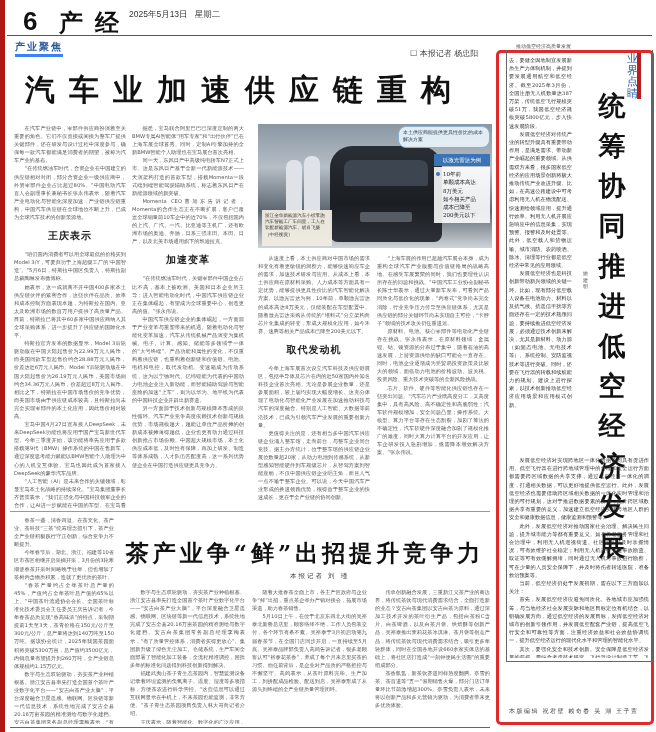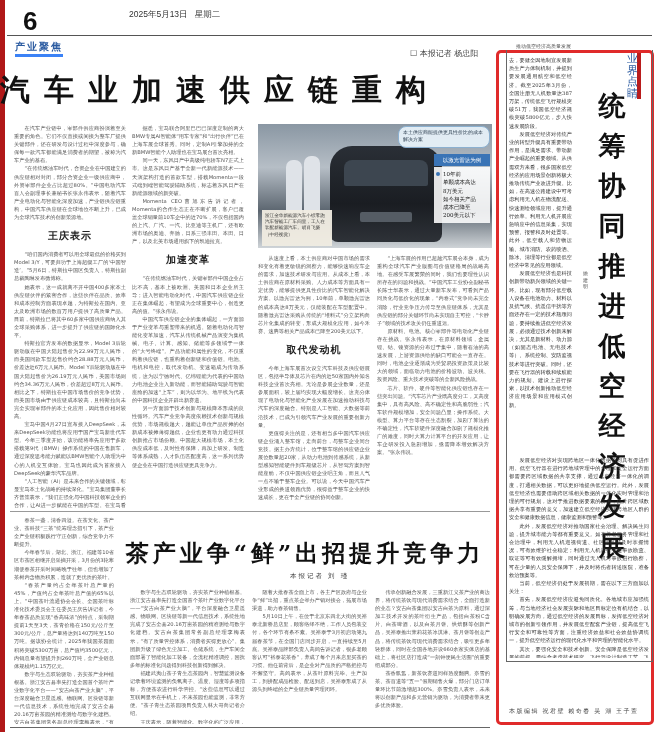--- a/index.html
+++ b/index.html
@@ -11,21 +11,21 @@
   
   .masthead { position: absolute; left: 7px; top: 4px; width: 645px; height: 32px; border-bottom: 1.5px solid #555; }
   .page-num { position: absolute; left: 16px; top: 2px; font: bold 26px "Liberation Sans", sans-serif; color: #111; }
   .section-name { position: absolute; left: 52px; top: 3px; font: bold 24px "DejaVu Serif", serif; letter-spacing: 12px; color: #111; }
   .pub-date { position: absolute; left: 122px; top: 5px; font: 8.5px "Liberation Sans", sans-serif; color: #333; }
   .paper-logo { position: absolute; right: 8px; top: 2px; font: italic bold 22px "DejaVu Serif", serif; color: #222; letter-spacing: 1px; }
 
   .column-tag { position: absolute; left: 15px; top: 40px; font: bold 10px "DejaVu Sans", sans-serif; color: #2a5aa0; letter-spacing: 2px; border-bottom: 3px solid #3b82f6; }
   .byline1 { position: absolute; left: 410px; top: 48px; font: 8px "DejaVu Serif", serif; color: #444; }
 
-  .headline1 { position: absolute; left: 0; width: 490px; top: 70px; font: bold 30px "DejaVu Sans", sans-serif; letter-spacing: 14px; color: #111; }
+  .headline1 { position: absolute; left: 0; width: 490px; top: 70px; text-align: center; font: bold 30px "DejaVu Sans", sans-serif; letter-spacing: 14px; color: #111; }
 
   
   .col { position: absolute; font-size: 5.2px; line-height: 8.1px; color: #555; text-align: justify; overflow: hidden; font-family: "DejaVu Sans", sans-serif; }
   .col p { text-indent: 2em; }
   .col h3 { text-align: center; font: bold 10px "DejaVu Sans", sans-serif; color: #222; margin: 8px 0 7px; letter-spacing: 1px; text-indent: 0; }
 
   
   .photo { position: absolute; left: 258px; top: 124px; width: 234px; height: 124px; overflow: hidden;
            background: linear-gradient(180deg, #8a97a3 0%, #b6bec6 35%, #5c6670 70%, #cfd4d8 100%); }
   .photo .car { position: absolute; left: 72px; top: 22px; width: 112px; height: 96px; border-radius: 22px 22px 8px 8px; background: linear-gradient(180deg,#2a2f36 0%, #1a1d22 60%, #2e3238 100%); }
@@ -57,20 +57,21 @@
   .sidebar-author { position: absolute; left: 583px; top: 270px; width: 8px; font-size: 5px; line-height: 6.5px; color: #555; }
   .sidebar-editors { position: absolute; left: 509px; top: 707px; width: 142px; font: 6px "DejaVu Serif", serif; color: #444; letter-spacing: 1.5px; white-space: nowrap; overflow: hidden; }
 </style>
 </head>
 <body>
 
 <div class="left-bar"></div>
 
 <header class="masthead">
   <span class="page-num">6</span>
+  <span class="section-name">产经</span>
   <span class="pub-date">
     <span>2025年5月13日</span>&nbsp;&nbsp;
     <span>星期二</span>
   </span>
 </header>
 
 <div class="column-tag">产业聚焦</div>
 <div class="byline1">☐ 本报记者 杨忠阳</div>
 
 <h1 class="headline1">汽车业加速供应链重构</h1>

